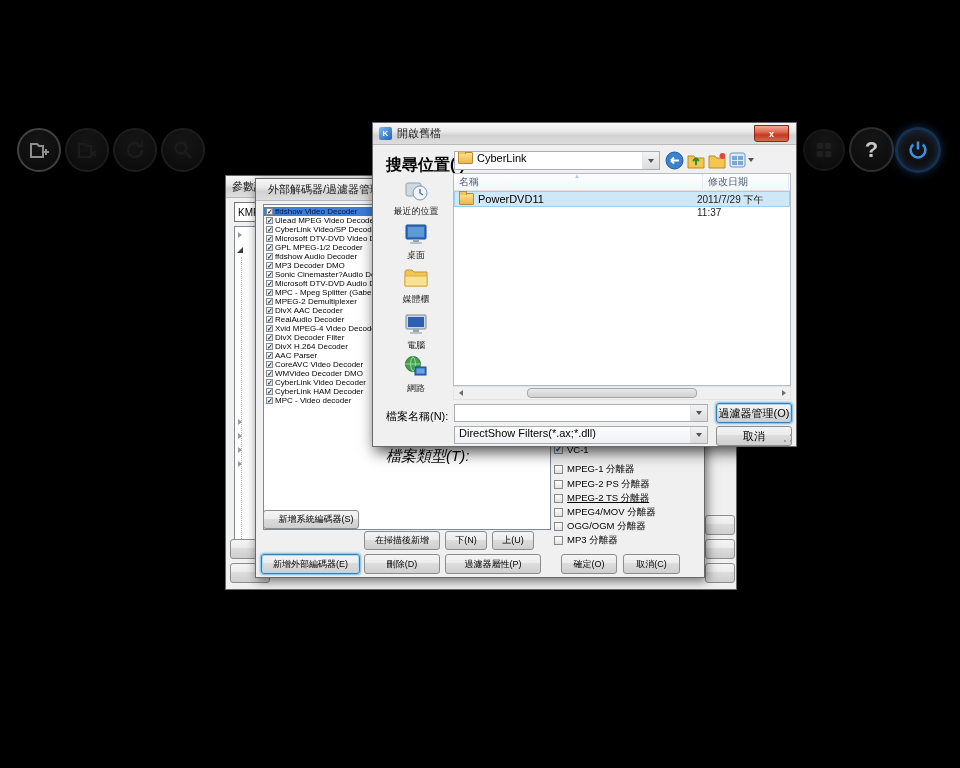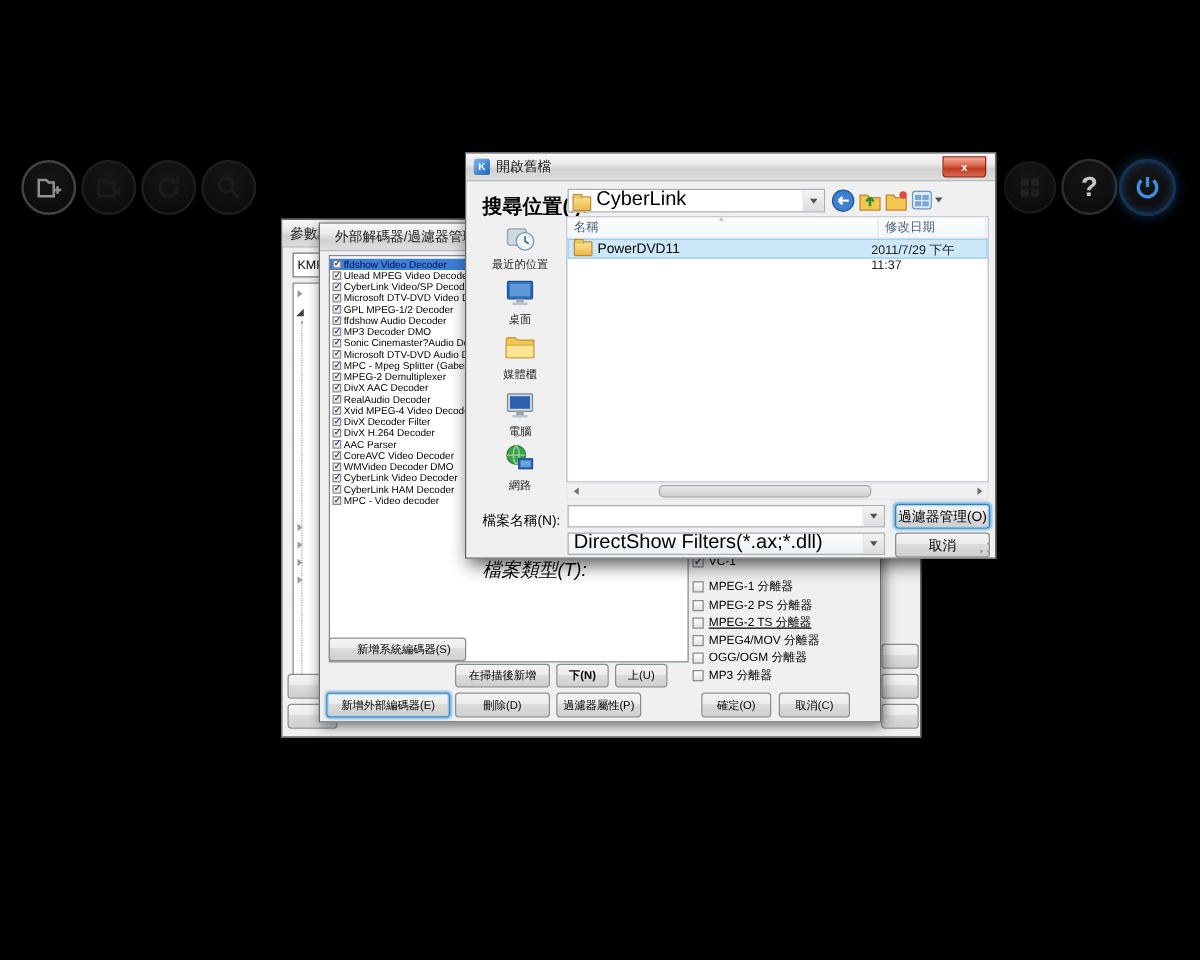--- a/index.html
+++ b/index.html
@@ -8,21 +8,21 @@
   
   .cirbtn{position:absolute;border-radius:50%;display:flex;align-items:center;justify-content:center;box-sizing:border-box;background:radial-gradient(circle at 50% 32%,#161616,#0a0a0a);}
   .cirbtn svg{display:block;}
   
   .win{position:absolute;background:#f0f0f0;border:1px solid #696969;box-sizing:border-box;}
   .titlebar{height:22px;background:linear-gradient(#f8f8f8,#e9e9e9 40%,#d2d1d2 60%,#dfdede);border-bottom:1px solid #b9b9b9;display:flex;align-items:center;font-size:11px;color:#1c1c1c;padding-left:6px;box-sizing:border-box;}
   .xbtn{position:absolute;top:2px;right:7px;width:33px;height:15px;border:1px solid #8e2416;border-radius:0 0 3px 3px;background:linear-gradient(#f2a896,#dd6b50 40%,#c33a20 60%,#d56a4f);color:#fff;font-size:9px;font-weight:bold;display:flex;align-items:center;justify-content:center;}
   .w7btn{position:absolute;background:linear-gradient(#f4f4f4,#ececec 45%,#dddddd 46%,#cfcfcf);border:1px solid #8d8d8d;border-radius:3px;font-size:9px;color:#000;display:flex;align-items:center;justify-content:center;box-sizing:border-box;white-space:nowrap;overflow:hidden;}
   .w7btn.big{font-size:11px;}
   .w7btn.focus{border-color:#3c7fb1;box-shadow:inset 0 0 0 1px #a9d9f2,0 0 2px 1px #74b7e8;}
-  .combo{position:absolute;background:#fff;border:1px solid #abadb3;display:flex;align-items:flex-end;font-size:16px;box-sizing:border-box;overflow:hidden;}
+  .combo{position:absolute;background:#fff;border:1px solid #abadb3;display:flex;align-items:flex-start;font-size:11px;box-sizing:border-box;overflow:hidden;}
   .combo .dd{margin-left:auto;width:16px;align-self:stretch;display:flex;align-items:center;justify-content:center;border-left:1px solid #dfe4e9;background:linear-gradient(#f4f4f4,#dcdcdc);}
   .caret{width:0;height:0;border-left:3.5px solid transparent;border-right:3.5px solid transparent;border-top:4px solid #4e5359;}
   .ficon{width:13px;height:10px;background:linear-gradient(#ffe18c,#e9b84e);border:1px solid #b98a2e;border-radius:1px;position:relative;flex:none;}
   .ficon:before{content:"";position:absolute;left:-1px;top:-3px;width:6px;height:3px;background:#e9c661;border:1px solid #b98a2e;border-bottom:none;border-radius:1px 1px 0 0;}
   .cb{width:9px;height:9px;background:linear-gradient(#fff,#e2e2e2);border:1px solid #8a8a8a;position:relative;box-sizing:border-box;flex:none;}
   .cb.ck:after{content:"✓";position:absolute;left:0px;top:-2px;font-size:9px;font-weight:bold;color:#26406e;}
   
   .listbox{position:absolute;background:#fff;border:1px solid #828790;overflow:hidden;}
   .ci{display:flex;align-items:center;height:9px;padding-left:2px;gap:2px;font-size:8px;line-height:9px;white-space:nowrap;color:#000;}
   .ci .cb{width:7px;height:7px;}
@@ -242,27 +242,27 @@
     </div>
   <div class="splitrow" style="left:298px;top:341px;">
       <span class="cb"></span>
       <span>OGG/OGM 分離器</span>
     </div>
   <div class="splitrow" style="left:298px;top:355px;">
       <span class="cb"></span>
       <span>MP3 分離器</span>
     </div>
 
-  <div class="w7btn" style="left:7px;top:331px;width:110px;height:19px;padding-left:10px;">新增系統編碼器(S)</div>
+  <div class="w7btn" style="left:7px;top:331px;width:96px;height:19px;padding-left:10px;">新增系統編碼器(S)</div>
   <div class="w7btn" style="left:108px;top:352px;width:76px;height:19px;">在掃描後新增</div>
-  <div class="w7btn" style="left:189px;top:352px;width:42px;height:19px;font-weight:bold;">下(N)</div>
+  <div class="w7btn" style="left:189px;top:352px;width:42px;height:19px;">下(N)</div>
   <div class="w7btn" style="left:236px;top:352px;width:42px;height:19px;">上(U)</div>
   <div class="w7btn focus" style="left:5px;top:375px;width:99px;height:20px;">新增外部編碼器(E)</div>
   <div class="w7btn" style="left:108px;top:375px;width:76px;height:20px;">刪除(D)</div>
-  <div class="w7btn" style="left:189px;top:375px;width:68px;height:20px;">過濾器屬性(P)</div>
+  <div class="w7btn" style="left:189px;top:375px;width:96px;height:20px;">過濾器屬性(P)</div>
   <div class="w7btn" style="left:305px;top:375px;width:56px;height:20px;">確定(O)</div>
   <div class="w7btn" style="left:367px;top:375px;width:57px;height:20px;">取消(C)</div>
 </div>
 
 <div class="win" style="left:372px;top:122px;width:425px;height:325px;box-shadow:3px 5px 14px rgba(0,0,0,.7);z-index:30;">
   <div class="titlebar" style="gap:5px;">
     <span style="width:13px;height:13px;border-radius:2px;background:linear-gradient(135deg,#7db9f2,#1e62b6);display:flex;align-items:center;justify-content:center;color:#fff;font-size:8px;font-weight:bold;">K</span>
     <span>開啟舊檔</span>
   </div>
   <div class="xbtn">

